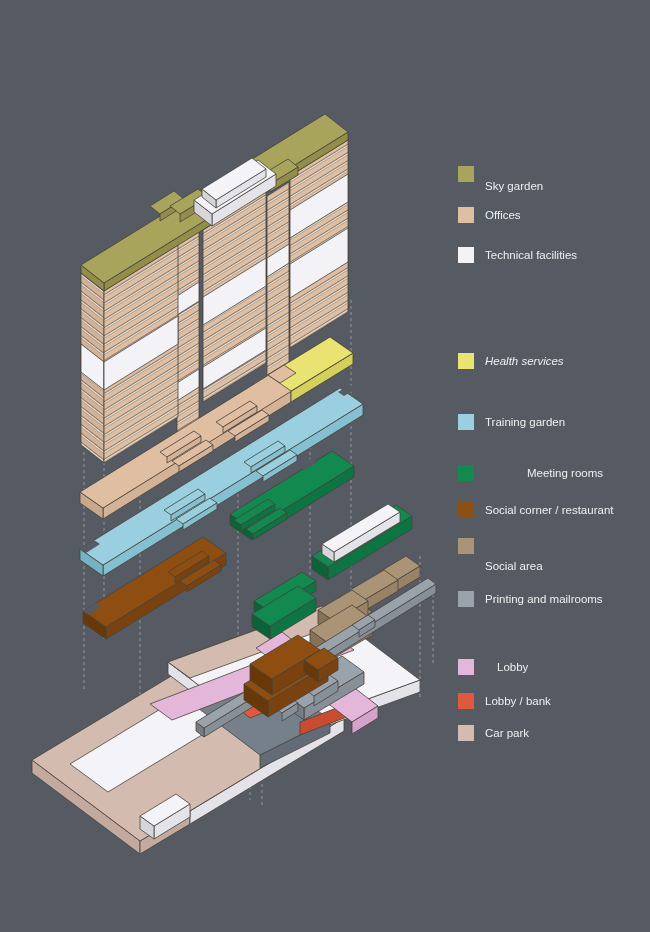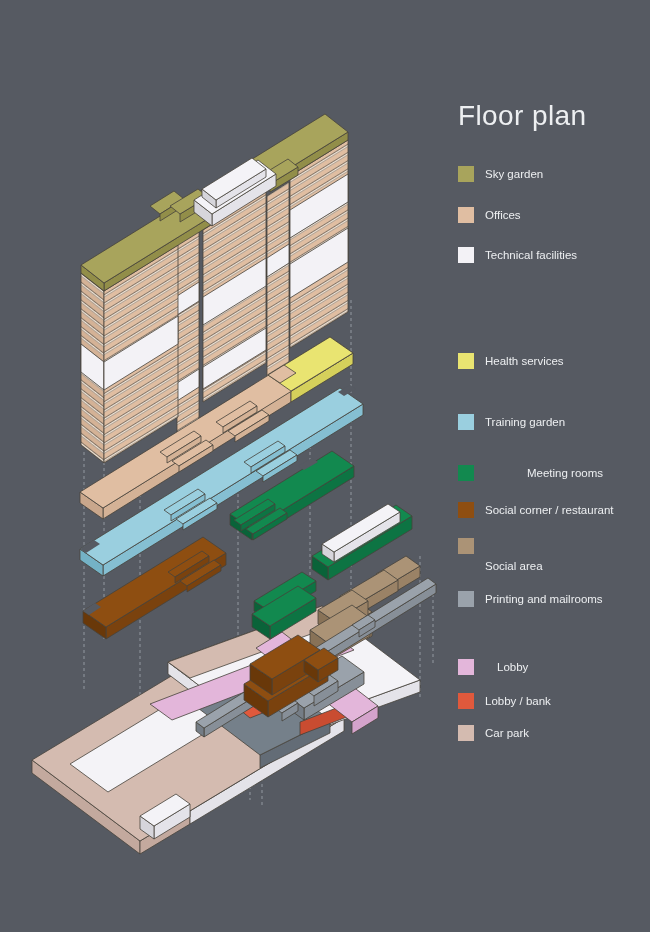--- a/index.html
+++ b/index.html
@@ -218,37 +218,36 @@
     <polygon class="f" points="244,684 304,648 328,665 268,701" fill="#8e4e11"></polygon>
     <polygon class="f" points="272,679 320,650 320,666 272,695" fill="#7a420e"></polygon>
     <polygon class="f" points="250,664 272,679 272,695 250,680" fill="#693809"></polygon>
     <polygon class="f" points="250,664 298,635 320,650 272,679" fill="#8e4e11"></polygon>
     <polygon class="f" points="318,670 338,658 338,670 318,682" fill="#7a420e"></polygon>
     <polygon class="f" points="304,660 318,670 318,682 304,672" fill="#693809"></polygon>
     <polygon class="f" points="304,660 324,648 338,658 318,670" fill="#8e4e11"></polygon>
   </g>
 </svg>
 
-<div id="title" style="color: rgb(237, 239, 241);">Floor plan</div>
 
 <div class="lg-item" style="top:166px">
   <span class="lg-swatch" style="background: rgb(168, 164, 92);"></span>
-  <span class="lg-label" style="color: rgb(237, 239, 241);">Sky garden</span>
+  <span class="lg-label" style="color: rgb(237, 239, 241); margin-top: 12px;">Sky garden</span>
 </div>
 <div class="lg-item" style="top:207px">
   <span class="lg-swatch" style="background: rgb(224, 190, 162);"></span>
   <span class="lg-label" style="color: rgb(237, 239, 241);">Offices</span>
 </div>
 <div class="lg-item" style="top:247px">
   <span class="lg-swatch" style="background: rgb(243, 242, 246);"></span>
   <span class="lg-label" style="color: rgb(237, 239, 241);">Technical facilities</span>
 </div>
 <div class="lg-item" style="top:353px">
   <span class="lg-swatch" style="background: rgb(233, 228, 113);"></span>
-  <span class="lg-label" style="color: rgb(237, 239, 241);">Health services</span>
+  <span class="lg-label" style="color: rgb(237, 239, 241); font-style: italic;">Health services</span>
 </div>
 <div class="lg-item" style="top:414px">
   <span class="lg-swatch" style="background: rgb(154, 207, 223);"></span>
   <span class="lg-label" style="color: rgb(237, 239, 241);">Training garden</span>
 </div>
 <div class="lg-item" style="top:465px">
   <span class="lg-swatch" style="background: rgb(18, 137, 79);"></span>
   <span class="lg-label" style="color: rgb(237, 239, 241); padding-left: 42px;">Meeting rooms</span>
 </div>
 <div class="lg-item" style="top:502px">

